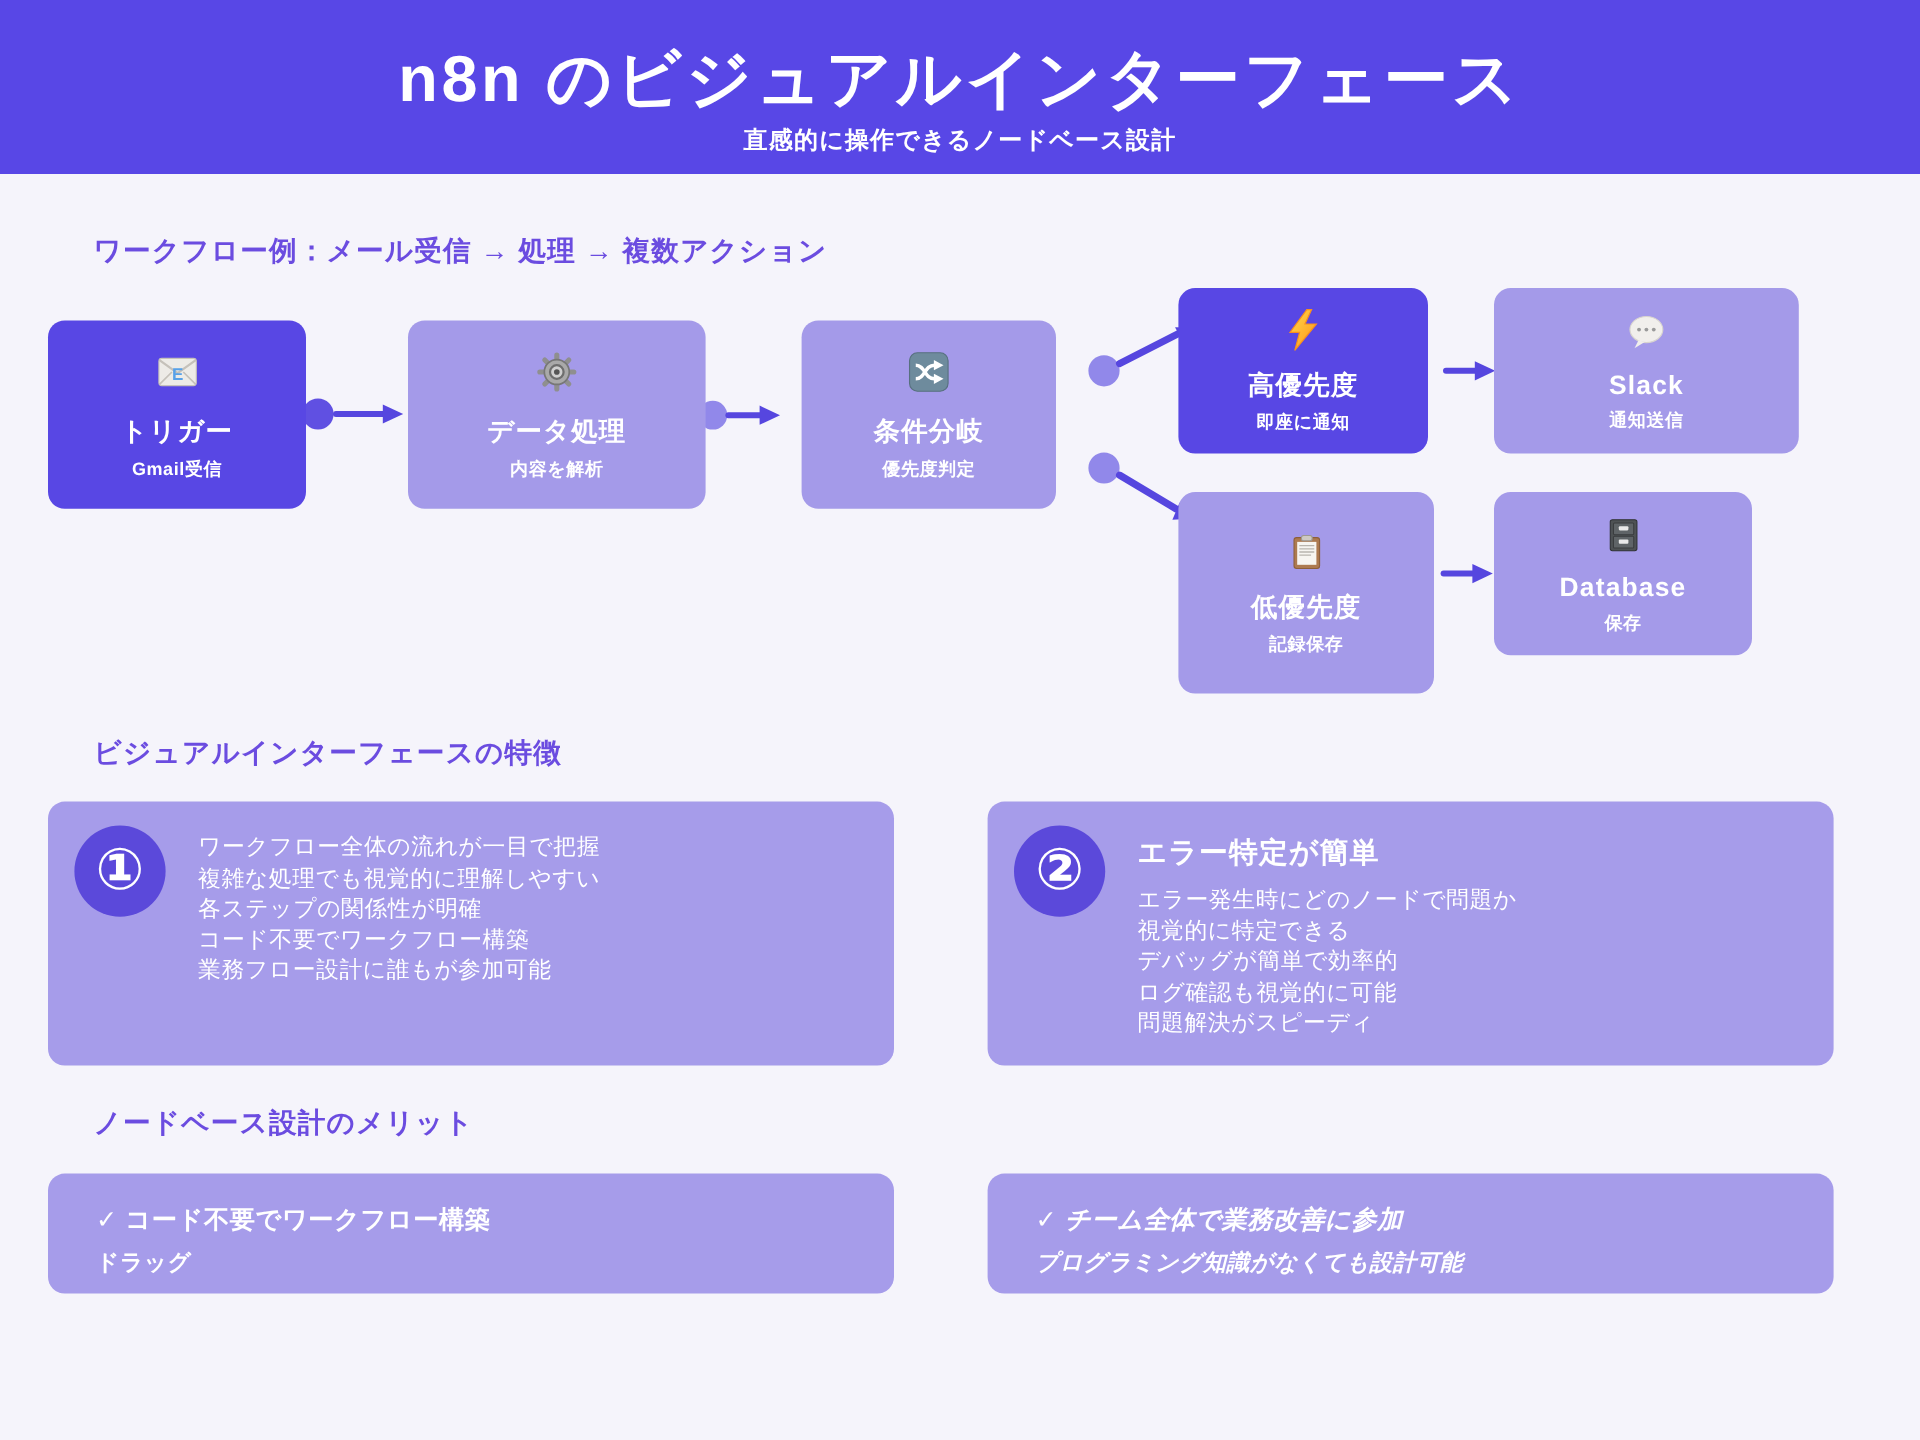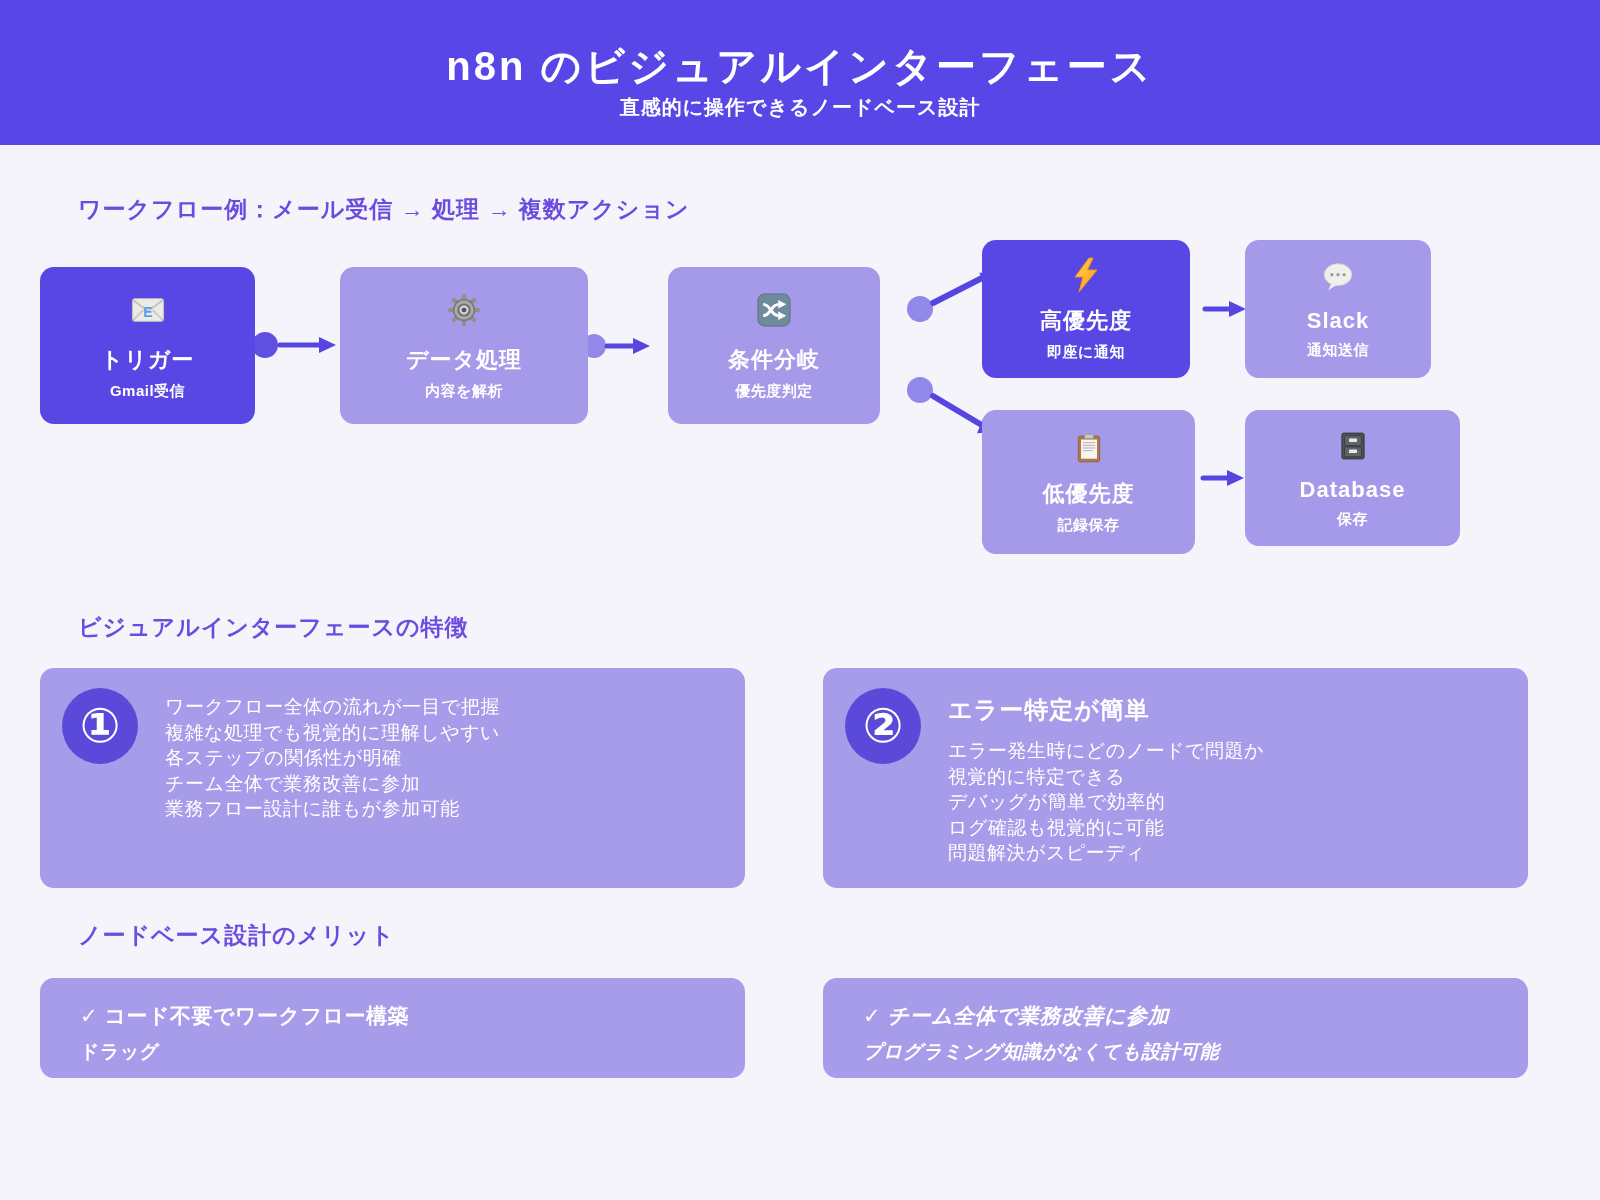--- a/index.html
+++ b/index.html
@@ -9,21 +9,21 @@
     font-family:"Liberation Sans","DejaVu Sans",sans-serif;
   }
   #page{position:relative;width:1600px;height:1200px;}
 
   
   .header{
     position:absolute;left:0;top:0;width:1600px;height:145px;
     background:#5847e6;color:#ffffff;
     display:flex;flex-direction:column;align-items:center;justify-content:center;
   }
-  .header .title{font-size:40px;font-weight:800;letter-spacing:3px;margin-top:14px;text-align:right;}
+  .header .title{font-size:54px;font-weight:800;letter-spacing:3px;margin-top:14px;text-align:right;}
   .header .subtitle{font-size:20px;font-weight:700;letter-spacing:1px;}
 
   
   .section-heading{
     position:absolute;left:78px;color:#6b4ce0;
     font-size:23px;font-weight:800;letter-spacing:1px;white-space:nowrap;
   }
   .h-workflow{top:194px;}
   .h-features{top:612px;}
   .h-merits{top:920px;}
@@ -167,35 +167,35 @@
               <stop offset="1" stop-color="#ff9416"></stop>
             </linearGradient>
           </defs>
           <polygon points="21,1 7,20 15,20 11,35 29,13 19.5,13 25,1" fill="url(#lg1)" stroke="#f78f1e" stroke-width="1"></polygon>
         </svg>
       </span>
       <div class="ntitle">高優先度</div>
       <div class="nsub">即座に通知</div>
     </div>
 
-    <div class="node light" style="left:1245px;top:10px;width:186px;height:138px">
+    <div class="node light" style="left:1245px;top:10px;width:254px;height:138px">
       <span class="nicon" style="margin-bottom:12px">
         <svg viewBox="0 0 36 36" width="34" height="34">
           <ellipse cx="18" cy="15.5" rx="14.5" ry="11.5" fill="#f1efec" stroke="#d8d4cf" stroke-width="1"></ellipse>
           <path d="M11 25 L7.5 32 L16.5 26.5 Z" fill="#f1efec"></path>
           <circle cx="11.5" cy="15.5" r="1.7" fill="#9a9a9a"></circle>
           <circle cx="18" cy="15.5" r="1.7" fill="#9a9a9a"></circle>
           <circle cx="24.5" cy="15.5" r="1.7" fill="#9a9a9a"></circle>
         </svg>
       </span>
       <div class="ntitle">Slack</div>
       <div class="nsub">通知送信</div>
     </div>
 
-    <div class="node light" style="left:982px;top:180px;width:213px;height:144px">
+    <div class="node light" style="left:982px;top:180px;width:213px;height:168px">
       <span class="nicon" style="margin-bottom:12px">
         <svg viewBox="0 0 36 36" width="32" height="32">
           <rect x="6" y="4.5" width="24" height="29" rx="2.5" fill="#ad7a50" stroke="#8d5f3a" stroke-width="1"></rect>
           <rect x="9" y="8.5" width="18" height="21.5" fill="#f7f5f1"></rect>
           <g stroke="#b9b5ae" stroke-width="1.2">
             <line x1="11" y1="12" x2="25" y2="12"></line>
             <line x1="11" y1="15" x2="25" y2="15"></line>
             <line x1="11" y1="18" x2="25" y2="18"></line>
             <line x1="11" y1="21" x2="22" y2="21"></line>
           </g>
@@ -222,21 +222,21 @@
   </div>
 
   <div class="section-heading h-features">ビジュアルインターフェースの特徴</div>
 
   <div class="feature-card left">
     <div class="badge">①</div>
     <div class="fc-body">
       <div class="fc-line">ワークフロー全体の流れが一目で把握</div>
       <div class="fc-line">複雑な処理でも視覚的に理解しやすい</div>
       <div class="fc-line">各ステップの関係性が明確</div>
-      <div class="fc-line">チーム全体で業務改善に参加</div>
+      <div class="fc-line">コード不要でワークフロー構築</div>
       <div class="fc-line">業務フロー設計に誰もが参加可能</div>
     </div>
   </div>
 
   <div class="feature-card right">
     <div class="badge">②</div>
     <div class="fc-body">
       <div class="fc-title">エラー特定が簡単</div>
       <div class="fc-line">エラー発生時にどのノードで問題か</div>
       <div class="fc-line">視覚的に特定できる</div>

